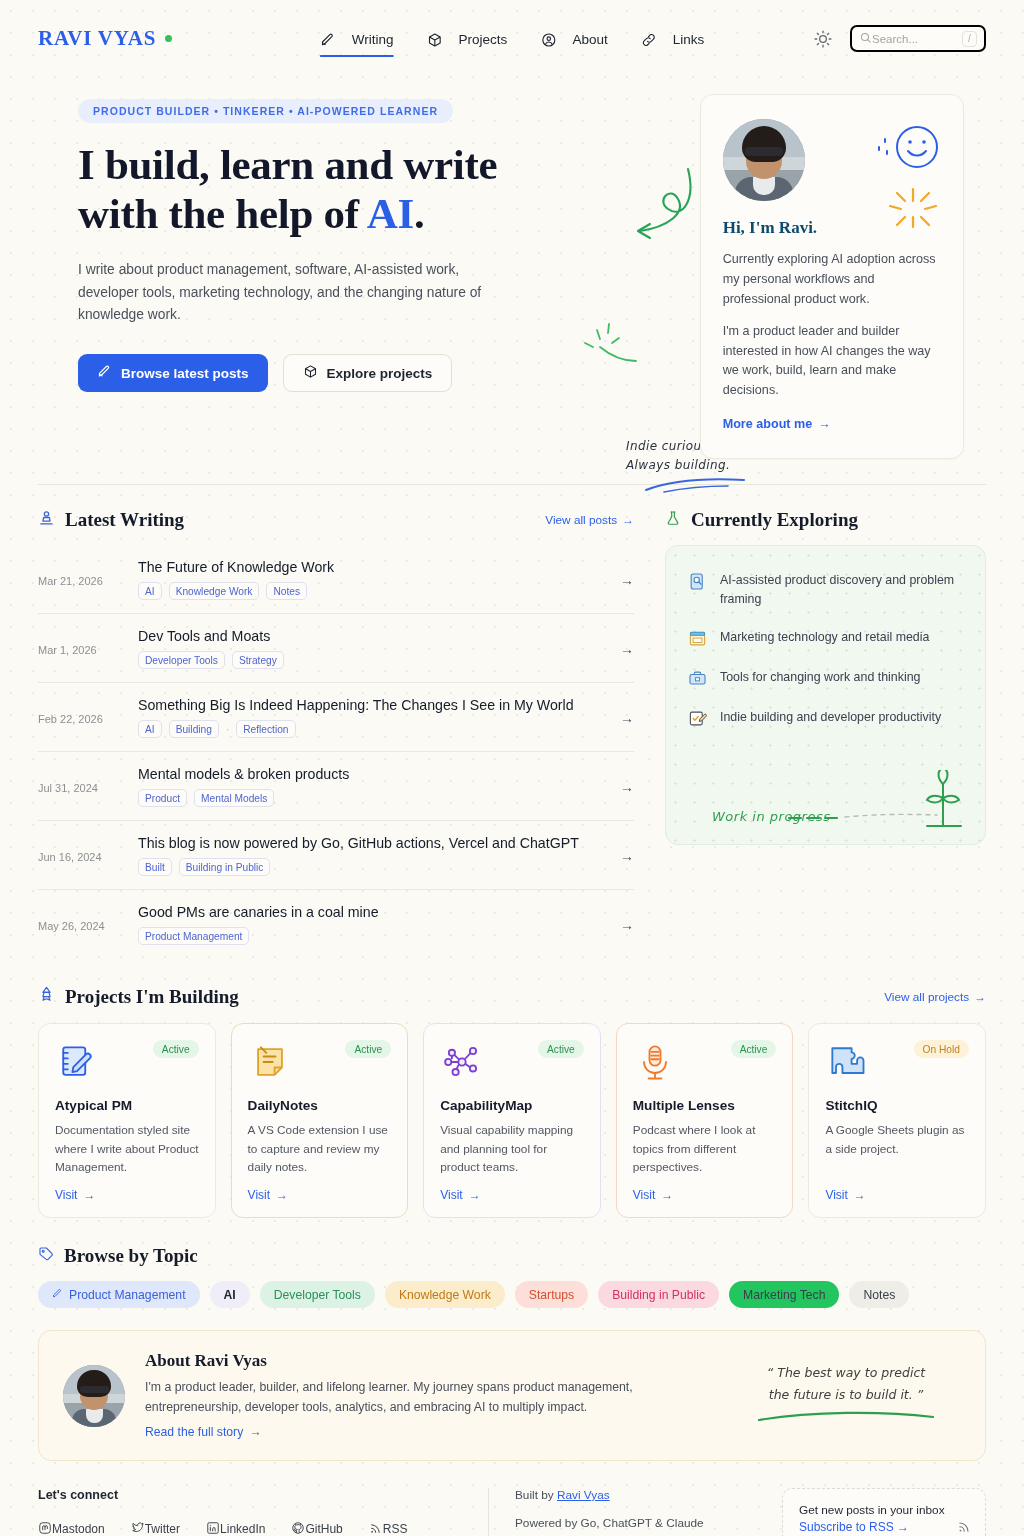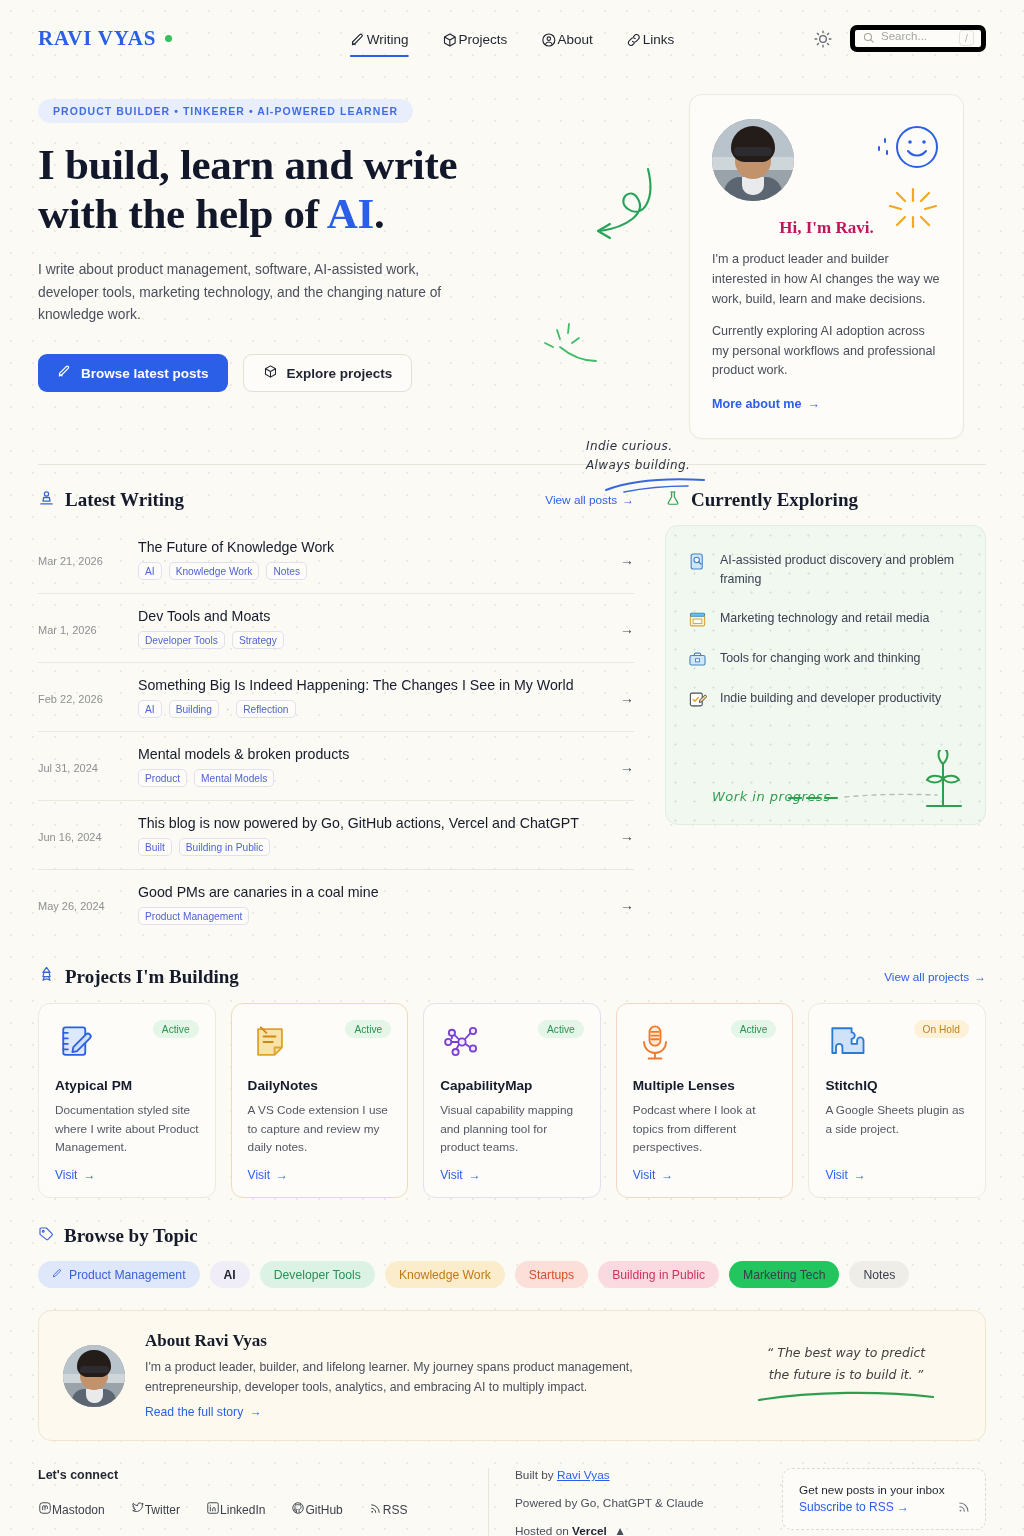--- a/index.html
+++ b/index.html
@@ -30,47 +30,47 @@
     font-weight: bold; font-size: 21px; letter-spacing: .8px;
     color: #2c5fe8;
   }
   .brand-dot { width: 7px; height: 7px; border-radius: 50%; background: #35c05b; }
   .nav {
     position: absolute; left: 50%; transform: translateX(-50%);
     display: flex; align-items: center; gap: 33px;
     height: 100%;
   }
   .nav-item {
-    display: flex; align-items: center; gap: 1px;
+    display: flex; align-items: center; gap: 16px;
     font-size: 13.5px; color: #222833;
     height: 100%; position: relative;
     padding-top: 2px;
   }
   .nav-item.active::after {
     content: ""; position: absolute; left: 0; right: 0; bottom: 20px;
     height: 2.5px; background: #2c5fe8; border-radius: 2px;
   }
   .nav-ico { width: 16px; height: 16px; display: block; }
   .header-right {
     margin-left: auto; display: flex; align-items: center; gap: 17px;
   }
   .theme-btn { width: 20px; height: 20px; opacity: .85; }
   .search-box {
-    width: 136px; height: 27px; border: 5px solid #000000; border-radius: 7px;
-    background: #fdfcf8; display: flex; gap: 6px;
+    width: 136px; height: 27px; border: 2px solid #000000; border-radius: 7px;
+    background: #fdfcf8; display: flex; align-items: center; 
     padding: 0 7px;
   }
   .search-ph { font-size: 11.5px; color: #a5a69f; flex: 1; }
   .slash-key {
     width: 15px; height: 16px; border: 1px solid #e4e2d9; border-radius: 4px;
     font-size: 10px; color: #b0b1aa; display: flex; align-items: center; justify-content: center;
   }
 
   
-  .hero { display: flex; padding: 22px 60px 0 38px; position: relative; }
+  .hero { display: flex; padding: 22px 60px 0 38px; position: relative; margin-left: 40px; }
   .hero-left { width: 640px; position: relative; }
   .eyebrow {
     display: inline-block; background: #e9eefc; border-radius: 20px;
     padding: 6px 15px; font-size: 10.5px; font-weight: bold;
     letter-spacing: 1.05px; color: #3f6de9;
   }
   h1.hero-title {
     font-family: "Liberation Serif", serif;
     font-size: 43px; line-height: 1.13; font-weight: bold;
     color: #12182a; margin-top: 18px; letter-spacing: -.3px;
@@ -100,21 +100,21 @@
   .avatar {
     width: 82px; height: 82px; border-radius: 50%; overflow: hidden;
     position: relative; background: #8a9099;
   }
   .avatar .sky { position: absolute; inset: 0; background: linear-gradient(#b9c3cb 0 46%, #cfd6da 46% 62%, #9aa3a9 62% 100%); }
   .avatar .hair { position: absolute; left: 19px; top: 7px; width: 44px; height: 36px; background: #241c18; border-radius: 22px 22px 14px 14px; }
   .avatar .face { position: absolute; left: 23px; top: 18px; width: 36px; height: 42px; background: #c1926c; border-radius: 17px 17px 18px 18px; }
   .avatar .glasses { position: absolute; left: 22px; top: 28px; width: 38px; height: 9px; background: #2b2b30; border-radius: 4px; }
   .avatar .body { position: absolute; left: 12px; top: 58px; width: 58px; height: 30px; background: #5c6672; border-radius: 16px 16px 0 0; }
   .avatar .collar { position: absolute; left: 30px; top: 58px; width: 22px; height: 18px; background: #e8eaec; border-radius: 0 0 10px 10px; }
-  .card-h { font-family: "Liberation Serif", serif; font-weight: bold; font-size: 17px; margin-top: 17px; color: #be185d; text-align: center; }
+  .card-h { font-family: "Liberation Serif", serif; font-weight: bold; font-size: 17px; margin-top: 17px; color: #0c4a6e; }
   .card-p { margin-top: 12px; font-size: 12.6px; line-height: 1.58; color: #494e5b; }
   .card-link { margin-top: 16px; font-size: 12.6px; font-weight: bold; color: #2c5fe8; display: inline-flex; gap: 6px; }
   .card-doodles { position: absolute; right: 16px; top: 28px; }
 
   .divider { height: 1px; background: #e8e6db; margin: 25px 38px 0 38px; }
 
   
   .sec-head { display: flex; align-items: center; }
   .sec-title {
     font-family: "Liberation Serif", serif; font-weight: bold; font-size: 19px;
@@ -358,22 +358,22 @@
         <circle cx="43" cy="19" r="1.8" fill="#2c5fe8"></circle>
           <circle cx="57" cy="19" r="1.8" fill="#2c5fe8"></circle>
         <path d="M41 28 C46 34, 54 34, 59 28" stroke="#2c5fe8" stroke-width="2" stroke-linecap="round"></path>
         <path d="M18 16 l0 3M12 24 l0 3M20 28 l0 3" stroke="#2c5fe8" stroke-width="2" stroke-linecap="round"></path>
         <g stroke="#f5a623" stroke-width="2.2" stroke-linecap="round">
           <path d="M46 78 l0-12M46 94 l0 10M34 86 l-11-3M58 86 l11-3M38 78 l-8-8M54 78 l8-8M38 94 l-8 8M54 94 l8 8"></path>
         </g>
       </svg>
     </div>
     <div class="card-h">Hi, I'm Ravi.</div>
+    <p class="card-p">Currently exploring AI adoption across my personal workflows and professional product work.</p>
     <p class="card-p">I'm a product leader and builder interested in how AI changes the way we work, build, learn and make decisions.</p>
-    <p class="card-p">Currently exploring AI adoption across my personal workflows and professional product work.</p>
     <a class="card-link">
       <span>More about me</span>
       <span>→</span>
     </a>
   </div>
 </div>
 
 <div class="divider"></div>
 
 <div class="mid">

